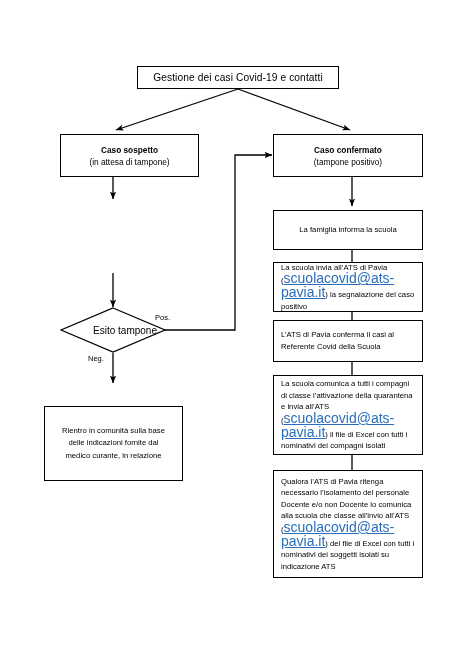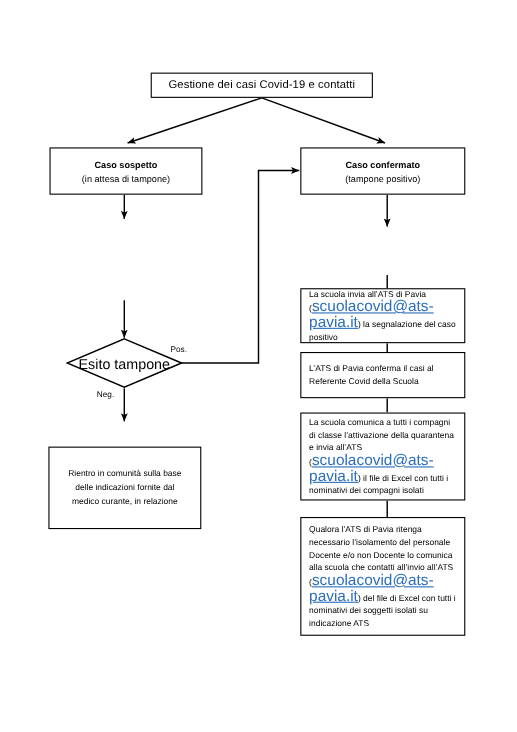--- a/index.html
+++ b/index.html
@@ -78,27 +78,27 @@
   }
   a.mail {
     color: #2a6ebb;
     font-size: 14px;
   }
   .diamond-wrap {
     position: absolute;
   }
   .diamond-label {
     position: absolute;
-    left: 0; top: 0;
+    left: 12px; top: 0;
     width: 100%;
     height: 100%;
     display: flex;
     align-items: center;
     justify-content: center;
-    font-size: 13px;
+    font-size: 10px;
   }
   .edge-label {
     position: absolute;
     font-size: 7.5px;
     line-height: 10px;
   }
 </style>
 </head>
 <body>
 
@@ -131,21 +131,21 @@
 
     <line x1="352" y1="362" x2="352" y2="375" stroke="#000" stroke-width="1.3"></line>
 
     <line x1="352" y1="455" x2="352" y2="470" stroke="#000" stroke-width="1.3"></line>
   </svg>
 
   <div class="node center" style="left:137px; top:66px; width:202px; height:23px;">
     <div class="t-title">Gestione dei casi Covid-19 e contatti</div>
   </div>
 
-  <div class="node center" style="left:45px; top:134px; width:139px; height:43px;">
+  <div class="node center" style="left:60px; top:134px; width:139px; height:43px;">
     <div class="t-head">Caso sospetto</div>
     <div class="t-sub">(in attesa di tampone)</div>
   </div>
 
   <div class="node center" style="left:273px; top:134px; width:150px; height:43px;">
     <div class="t-head">Caso confermato</div>
     <div class="t-sub">(tampone positivo)</div>
   </div>
 
 
@@ -158,36 +158,39 @@
 
   <div class="edge-label" style="left:155px; top:313px;">Pos.</div>
   <div class="edge-label" style="left:88px; top:354px;">Neg.</div>
 
   <div class="node center pad" style="left:44px; top:406px; width:139px; height:75px;">
     <div class="t-body-c">Rientro in comunità sulla base</div>
     <div class="t-body-c">delle indicazioni fornite dal</div>
     <div class="t-body-c">medico curante, in relazione</div>
   </div>
 
+  <div class="node center pad" style="left:273px; top:210px; width:150px; height:40px;">
+    <div class="t-body">La famiglia informa la scuola</div>
+  </div>
 
   <div class="node left pad" style="left:273px; top:262px; width:150px; height:50px;">
     <div class="t-body">
       <span>La scuola invia all’ATS di Pavia (</span><a class="mail" href="#">scuolacovid@ats-pavia.it</a><span>) la segnalazione del caso positivo</span>
     </div>
   </div>
 
   <div class="node left pad" style="left:273px; top:320px; width:150px; height:42px;">
     <div class="t-body">L’ATS di Pavia conferma il casi al Referente Covid della Scuola</div>
   </div>
 
   <div class="node left pad" style="left:273px; top:375px; width:150px; height:80px;">
     <div class="t-body">
       <span>La scuola comunica a tutti i compagni di classe l’attivazione della quarantena e invia all’ATS (</span><a class="mail" href="#">scuolacovid@ats-pavia.it</a><span>) il file di Excel con tutti i nominativi dei compagni isolati</span>
     </div>
   </div>
 
   <div class="node left pad" style="left:273px; top:470px; width:150px; height:108px;">
     <div class="t-body">
-      <span>Qualora l’ATS di Pavia ritenga necessario l’isolamento del personale Docente e/o non Docente lo comunica alla scuola che contatti all’invio all’ATS (</span><a class="mail" href="#">scuolacovid@ats-pavia.it</a><span>) del file di Excel con tutti i nominativi dei soggetti isolati su indicazione ATS</span>
+      <span>Qualora l’ATS di Pavia ritenga necessario l’isolamento del personale Docente e/o non Docente lo comunica alla scuola che classe all’invio all’ATS (</span><a class="mail" href="#">scuolacovid@ats-pavia.it</a><span>) del file di Excel con tutti i nominativi dei soggetti isolati su indicazione ATS</span>
     </div>
   </div>
 
 </div>
 
 </body></html>

